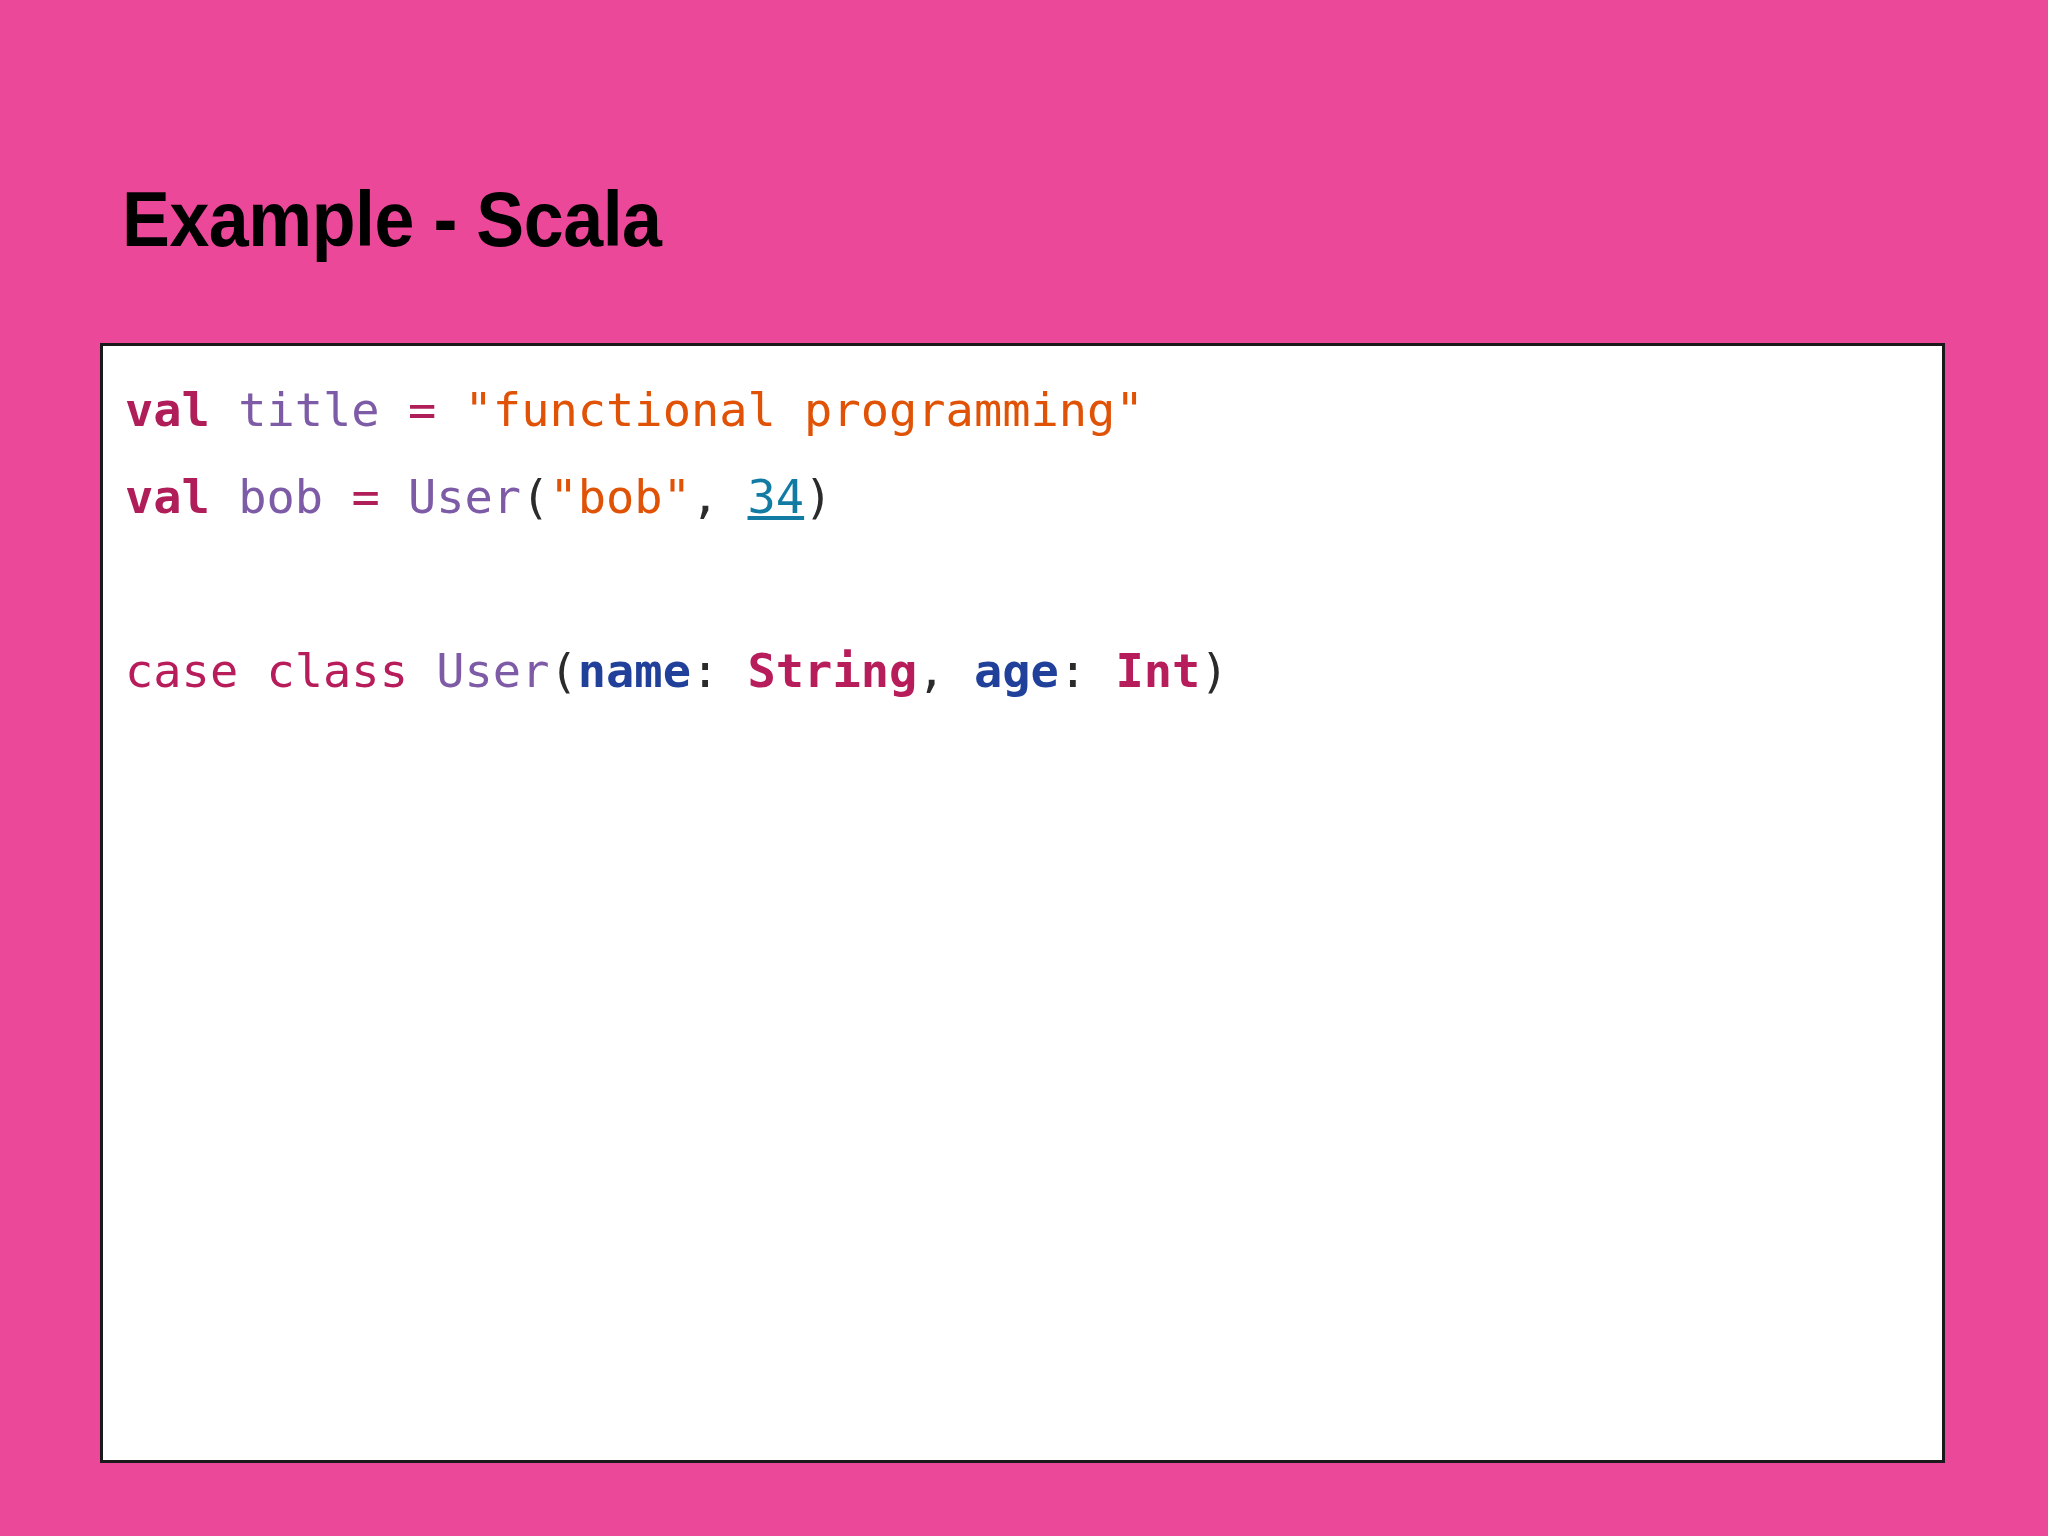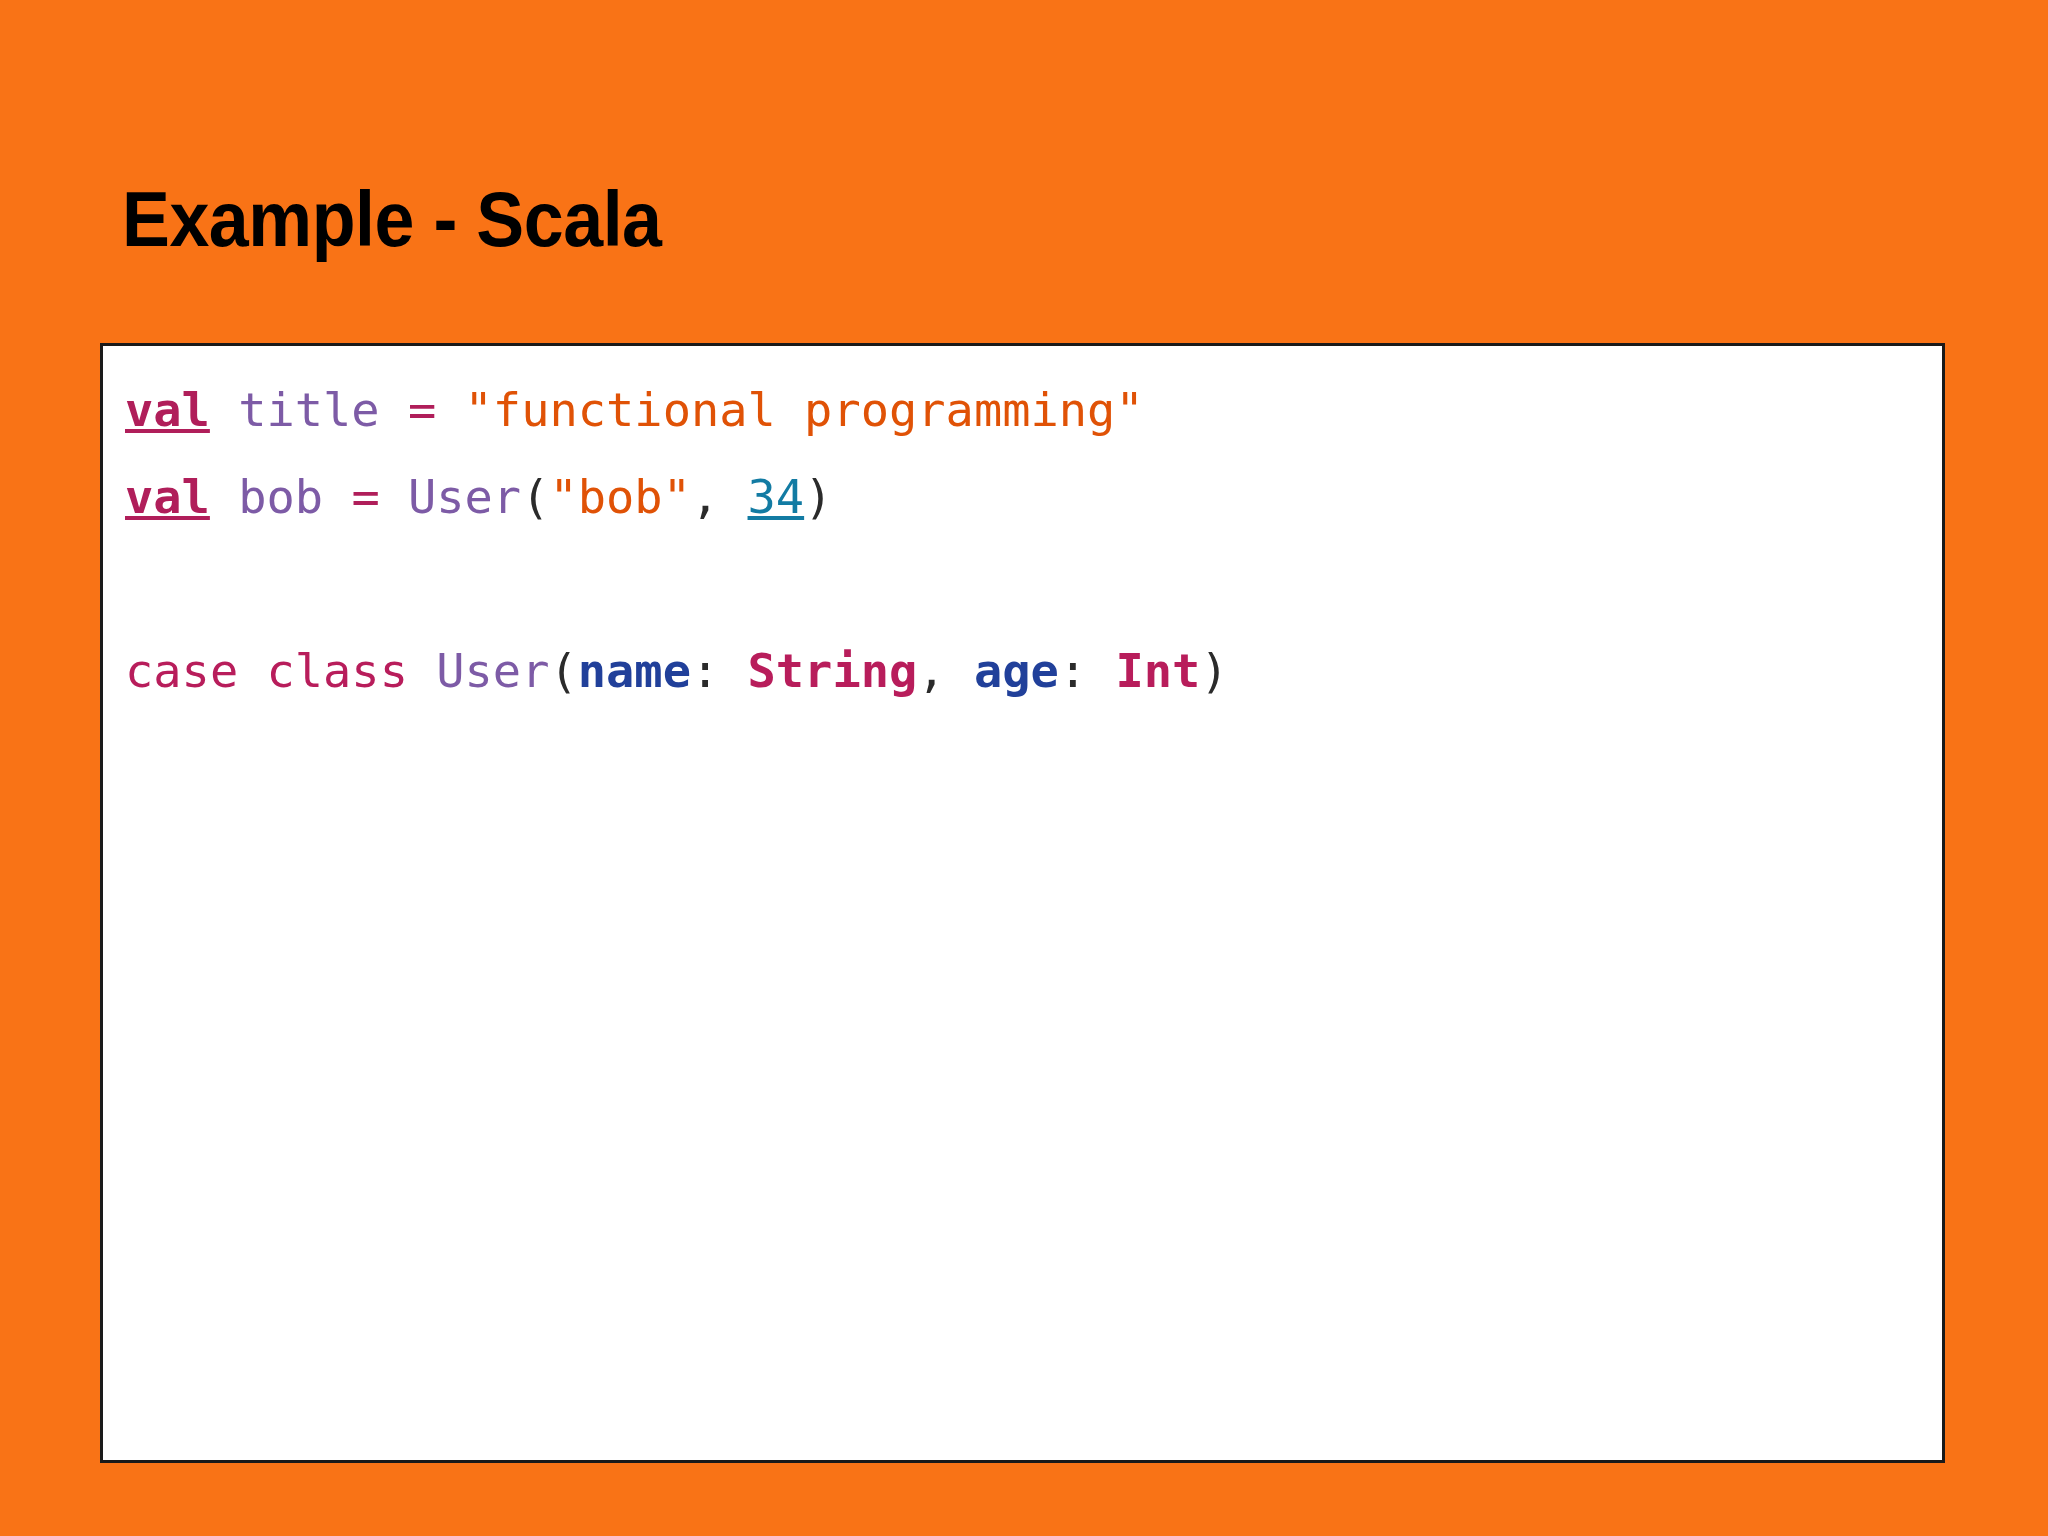--- a/index.html
+++ b/index.html
@@ -13,21 +13,21 @@
     height: 1536px;
     overflow: hidden;
     font-family: "Liberation Sans", sans-serif;
     -webkit-font-smoothing: antialiased;
   }
 
   .slide {
     position: relative;
     width: 2048px;
     height: 1536px;
-    background: #f97316;
+    background: #ec4899;
     box-sizing: border-box;
   }
 
   
   .slide-title {
     position: absolute;
     left: 122px;
     top: 176px;
     margin: 0;
     font-family: "Liberation Sans", sans-serif;
@@ -69,21 +69,21 @@
 
   .code-line {
     white-space: pre;
     min-height: 87px;
   }
   .code-line.blank {
     height: 87px;
   }
 
   
-  .tok-kw      { color: #b01e5a; font-weight: 700; text-decoration: underline; }
+  .tok-kw      { color: #b01e5a; font-weight: 700; }
   .tok-kw2     { color: #b81d5b; font-weight: 400; }
   .tok-ident   { color: #7d5ba6; }
   .tok-type    { color: #7d5ba6; }
   .tok-op      { color: #b01e5a; }
   .tok-str     { color: #e05206; }
   .tok-num     { color: #127ba3; text-decoration: underline; }
   .tok-param   { color: #21409a; font-weight: bold; }
   .tok-typeref { color: #b81d5b; font-weight: bold; }
   .tok-punct   { color: #2b2b2b; }
   .tok-plain   { color: #2b2b2b; }

